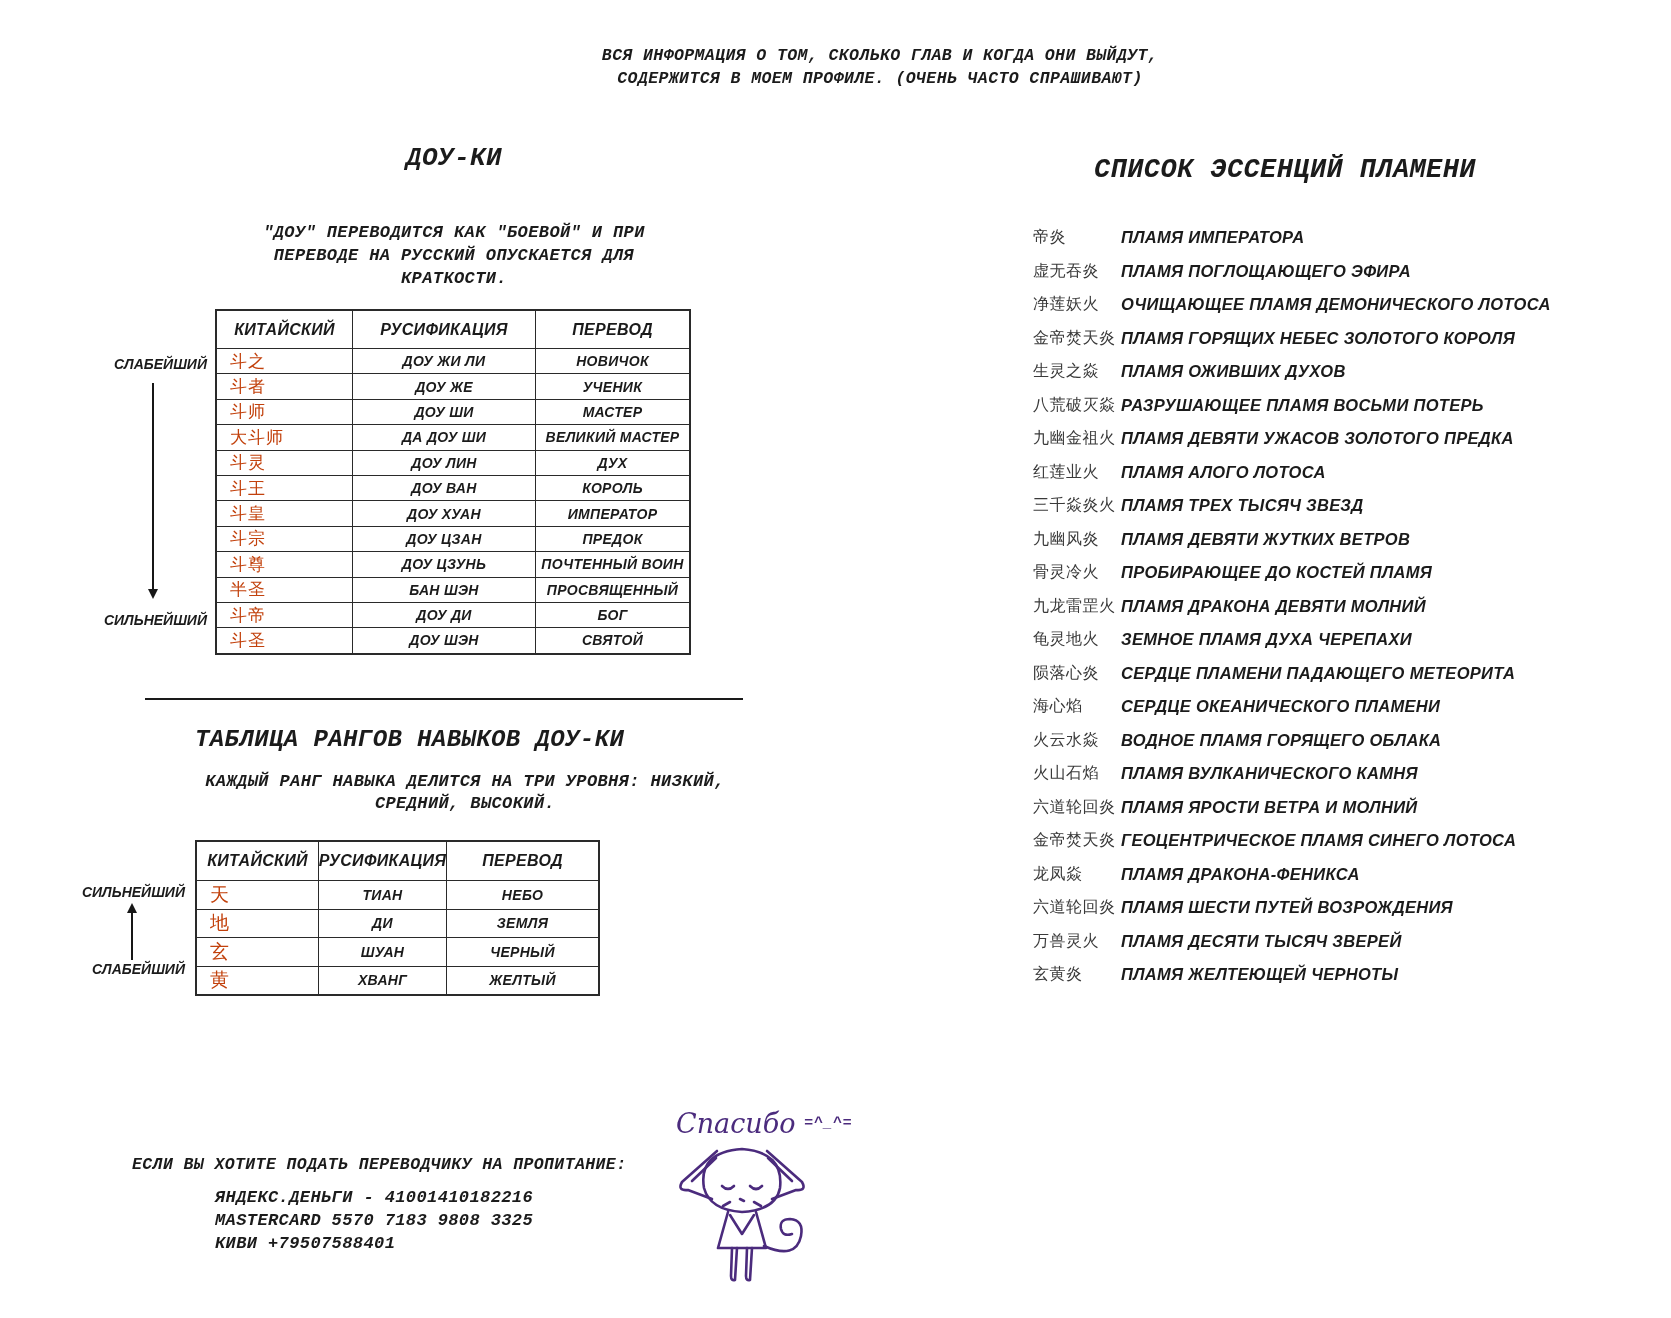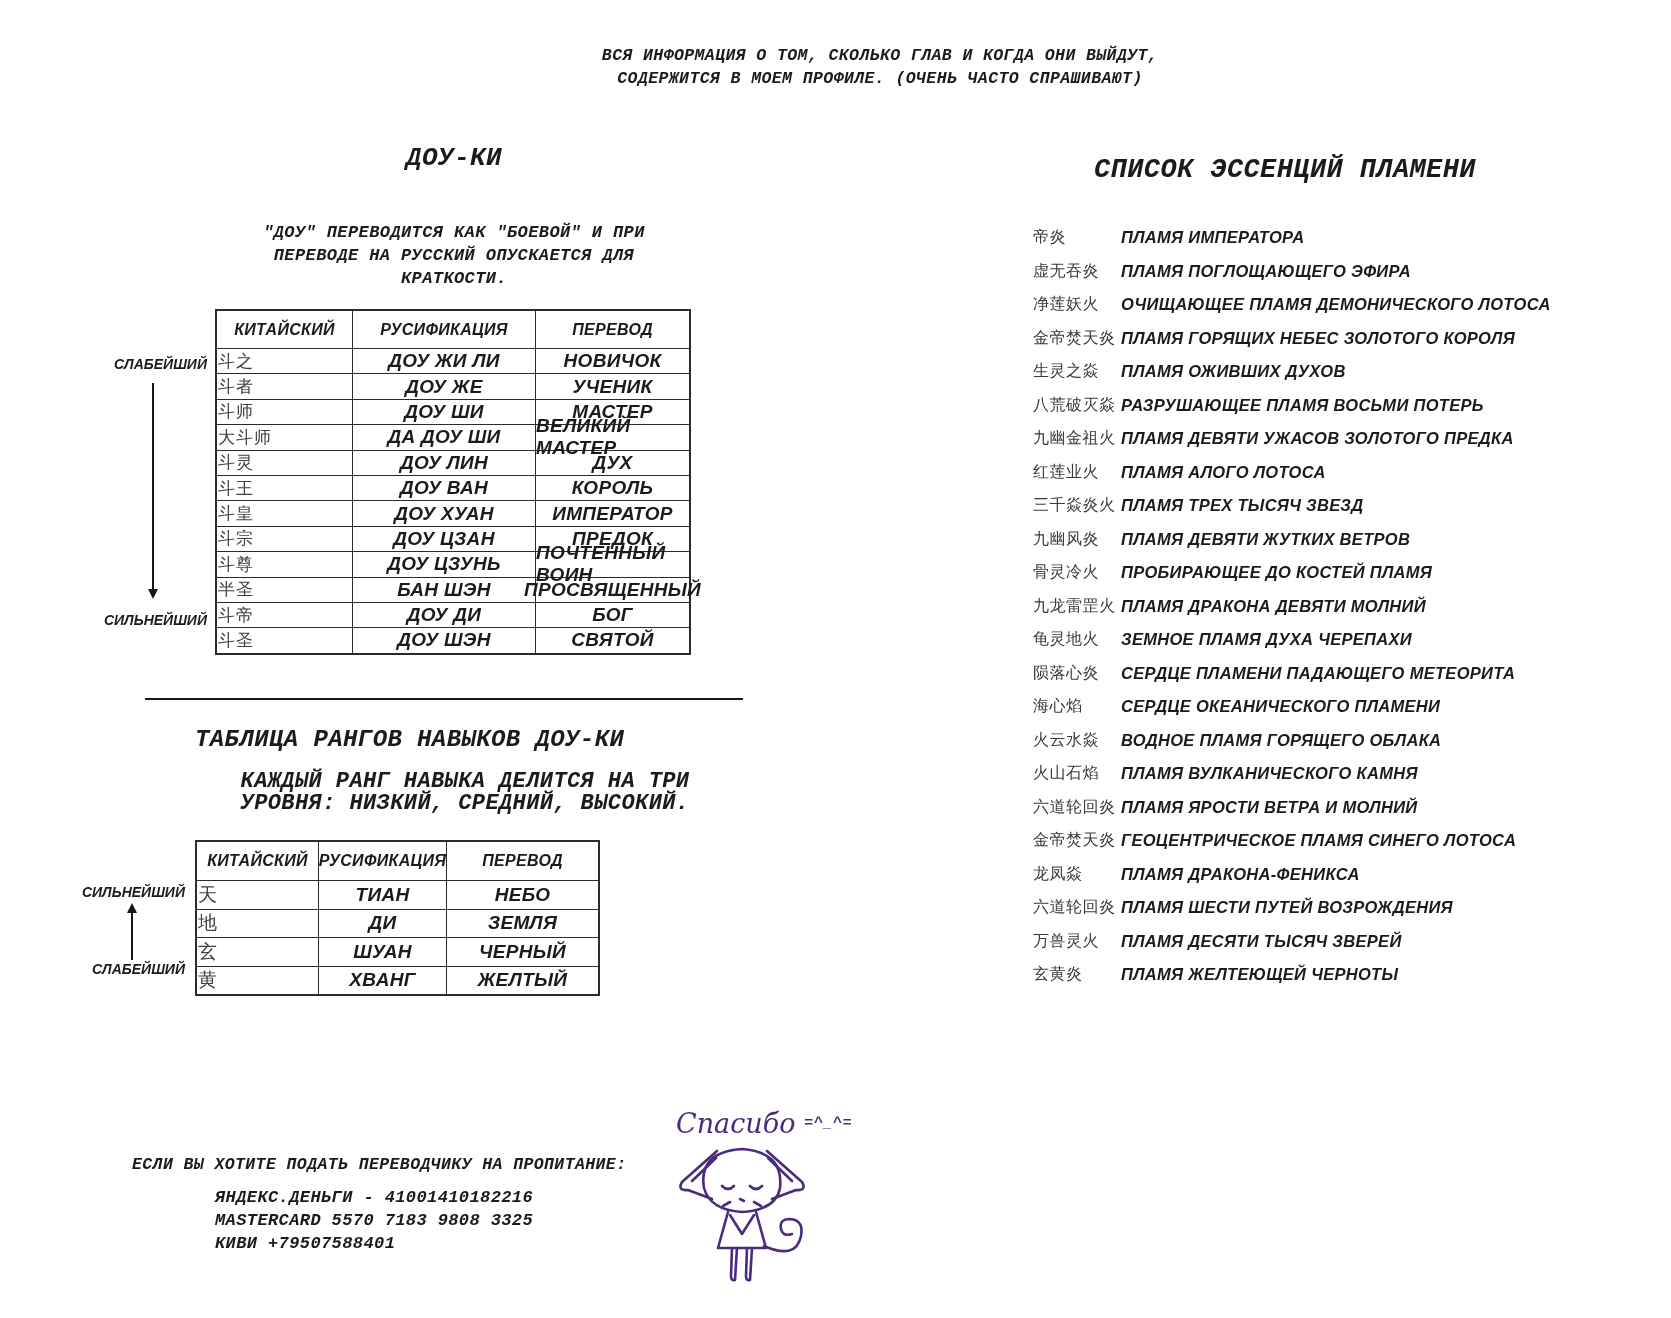--- a/index.html
+++ b/index.html
@@ -15,23 +15,23 @@
 
   
   .rank-title{top:142px;left:215px;width:478px;text-align:center;font-size:26px;line-height:33px;}
   .rank-sub{top:221px;left:229px;width:450px;text-align:center;font-size:17px;line-height:23px;}
 
   
   .tbl{border:2px solid #2a2a2a;background:#fff;}
   .tr{display:grid;}
   .tr + .tr, [data-repeat] .tr{border-top:1.8px solid #2a2a2a;}
   [data-repeat] .tr:first-child{border-top:1.8px solid #2a2a2a;}
-  .td{display:flex;align-items:center;justify-content:center;font-size:19px;font-weight:700;font-style:italic;letter-spacing:.3px;}
+  .td{display:flex;align-items:center;justify-content:center;font-size:14px;font-weight:700;font-style:italic;letter-spacing:.3px;}
   .td + .td{border-left:1.8px solid #2a2a2a;}
-  .td.zh{justify-content:flex-start;padding-left:1px;font-style:normal;font-weight:400;color:#404040;letter-spacing:1px;}
+  .td.zh{justify-content:flex-start;padding-left:13px;font-style:normal;font-weight:400;color:#c2410c;letter-spacing:1px;}
 
   .rank-tbl{top:309px;left:215px;}
   .rank-tbl .tr{grid-template-columns:135px 183px 154px;}
   .rank-tbl .tr.head .td{height:37px;font-size:16px;}
   .rank-tbl [data-repeat] .td{height:24.4px;}
   .rank-tbl .td.zh{font-size:17px;}
 
   .skill-tbl{top:840px;left:195px;}
   .skill-tbl .tr{grid-template-columns:121px 128px 152px;}
   .skill-tbl .tr.head .td{height:38px;font-size:16px;}
@@ -40,21 +40,21 @@
 
   
   .side-label{font-size:14px;font-weight:700;font-style:italic;text-align:right;}
   .v-line{width:2px;background:#171717;}
   .tri-down{width:0;height:0;border-left:5px solid transparent;border-right:5px solid transparent;border-top:10px solid #171717;}
   .tri-up{width:0;height:0;border-left:5px solid transparent;border-right:5px solid transparent;border-bottom:10px solid #171717;}
 
   .divider{top:698px;left:145px;width:598px;height:2px;background:#1a1a1a;}
 
   .skill-title{top:726px;left:195px;width:540px;text-align:left;font-size:24px;}
-  .skill-sub{top:771px;left:205px;width:520px;text-align:center;font-size:22px;line-height:22px;}
+  .skill-sub{top:771px;left:205px;width:520px;text-align:center;font-size:17px;line-height:22px;}
 
   
   .flames-title{top:155px;left:1015px;width:540px;text-align:center;font-size:27px;}
   .flame-list{top:221px;left:1033px;width:560px;}
   .flame-item{height:33.5px;display:flex;align-items:center;}
   .flame-zh{width:88px;flex-shrink:0;font-size:16px;font-weight:400;color:#3a3a3a;letter-spacing:.5px;}
   .flame-ru{font-size:16.5px;font-weight:700;font-style:italic;letter-spacing:.3px;white-space:nowrap;}
 
   
   .support-intro{top:1155px;left:132px;width:560px;font-size:16.5px;}

